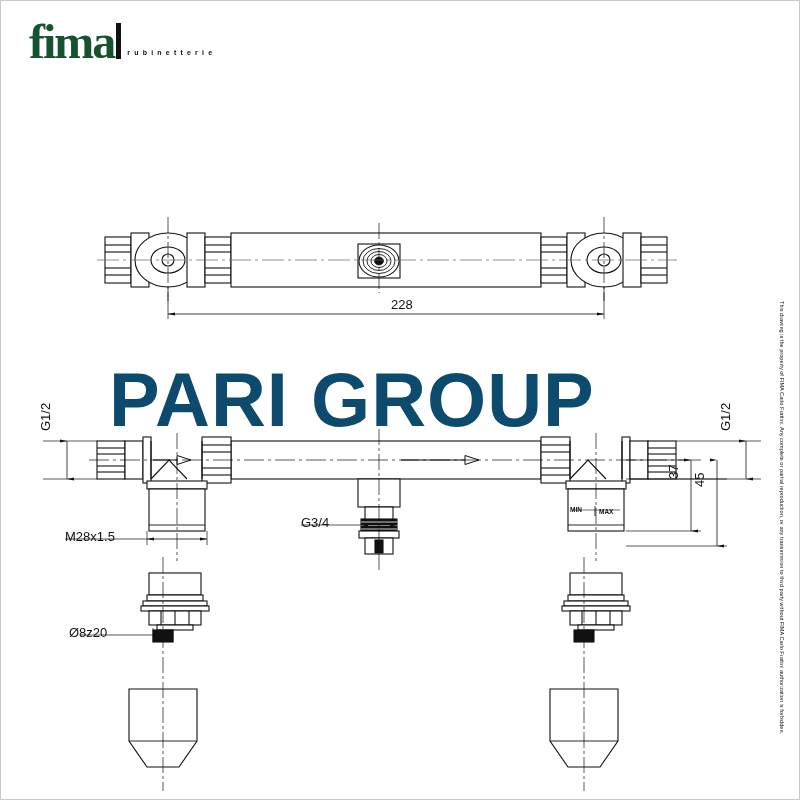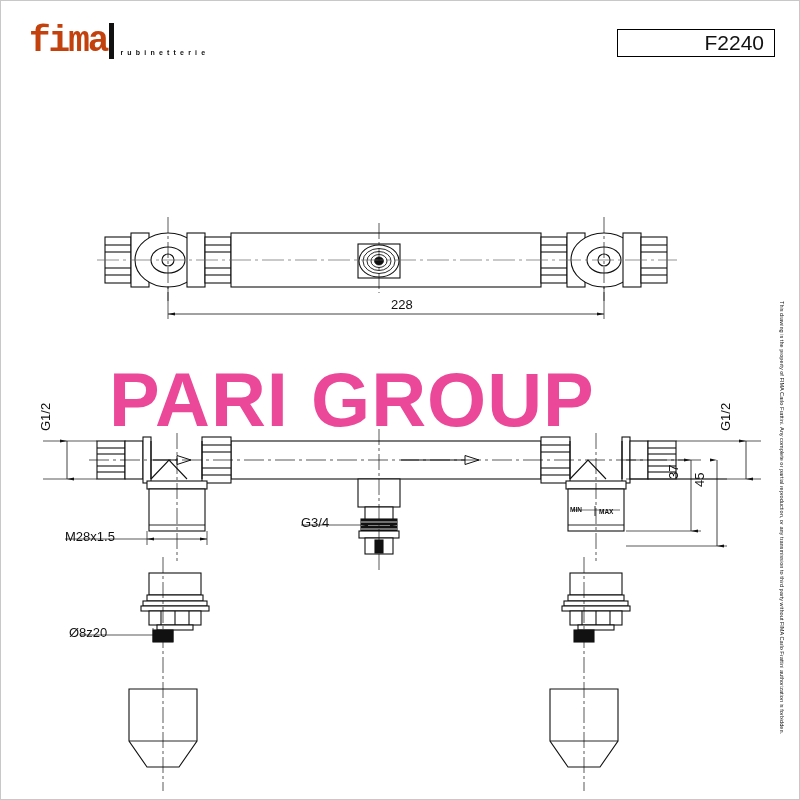--- a/index.html
+++ b/index.html
@@ -1,32 +1,32 @@
 <!DOCTYPE html>
 <html><head>
 <meta charset="utf-8">
 <style>
   html,body{margin:0;padding:0;background:#fff;}
   body{width:800px;height:800px;font-family:"Liberation Sans",sans-serif;}
   #sheet{position:relative;width:800px;height:800px;box-sizing:border-box;border:1px solid #c8c8c8;overflow:hidden;background:#fff;}
 
   
   #logo{position:absolute;left:28px;top:22px;display:flex;align-items:flex-end;}
-  #logo-fima{font-family:Liberation Mono, monospace;font-weight:bold;font-size:36px;line-height:34px;letter-spacing:-2px;color:#c2410c;}
+  #logo-fima{font-family:Liberation Serif, serif;font-weight:bold;font-size:48px;line-height:34px;letter-spacing:-2px;color:#14532d;}
   #logo-bar{width:5px;height:36px;background:#111;margin:0 6px 0 2px;}
   #logo-right{display:flex;flex-direction:column;justify-content:flex-end;padding-bottom:2px;}
   #logo-cf{font-family:"Liberation Sans",sans-serif;font-weight:bold;font-size:19px;line-height:19px;letter-spacing:0.5px;color:#111;}
   #logo-rub{font-family:"Liberation Sans",sans-serif;font-weight:bold;font-size:7px;line-height:9px;letter-spacing:4.2px;color:#111;}
 
   #codebox{position:absolute;right:24px;top:28px;width:158px;height:28px;border:1.3px solid #000;
            display:flex;align-items:center;justify-content:flex-end;padding-right:10px;box-sizing:border-box;}
   #codebox span{font-size:21px;color:#111;font-family:"Liberation Sans",sans-serif;}
 
   
-  #watermark{position:absolute;left:108px;top:355px;font-size:76px;font-weight:bold;color:#ec4899;
+  #watermark{position:absolute;left:108px;top:355px;font-size:76px;font-weight:bold;color:#0c4a6e;
              letter-spacing:1px;font-family:"Liberation Sans",sans-serif;user-select:none;}
   #copyright-wrap{position:absolute;right:8px;top:300px;height:480px;width:14px;}
   #copyright-inner{position:absolute;left:0;top:0;writing-mode:vertical-rl;text-orientation:mixed;
                    font-size:5.6px;color:#111;white-space:nowrap;line-height:10px;
                    font-family:"Liberation Sans",sans-serif;}
 
   
   #dwg{position:absolute;left:0;top:0;width:800px;height:800px;}
 
   
@@ -40,23 +40,20 @@
 <div id="sheet">
 
   <div id="logo">
     <div id="logo-fima">fima</div>
     <div id="logo-bar"></div>
     <div id="logo-right">
       <div id="logo-rub">rubinetterie</div>
     </div>
   </div>
 
-  <div id="codebox">
-    <span>F2240</span>
-  </div>
 
   <div id="watermark">PARI GROUP</div>
 
   <div id="copyright-wrap">
     <div id="copyright-inner">This drawing is the property of FIMA Carlo Frattini. Any complete or partial reproduction, or any transmission to third party without FIMA Carlo Frattini authorization is forbidden.</div>
   </div>
 
   <svg id="dwg" viewBox="0 0 800 800">
     <defs>
       <marker id="arrL" markerWidth="9" markerHeight="7" refX="9" refY="3.5" orient="auto">

